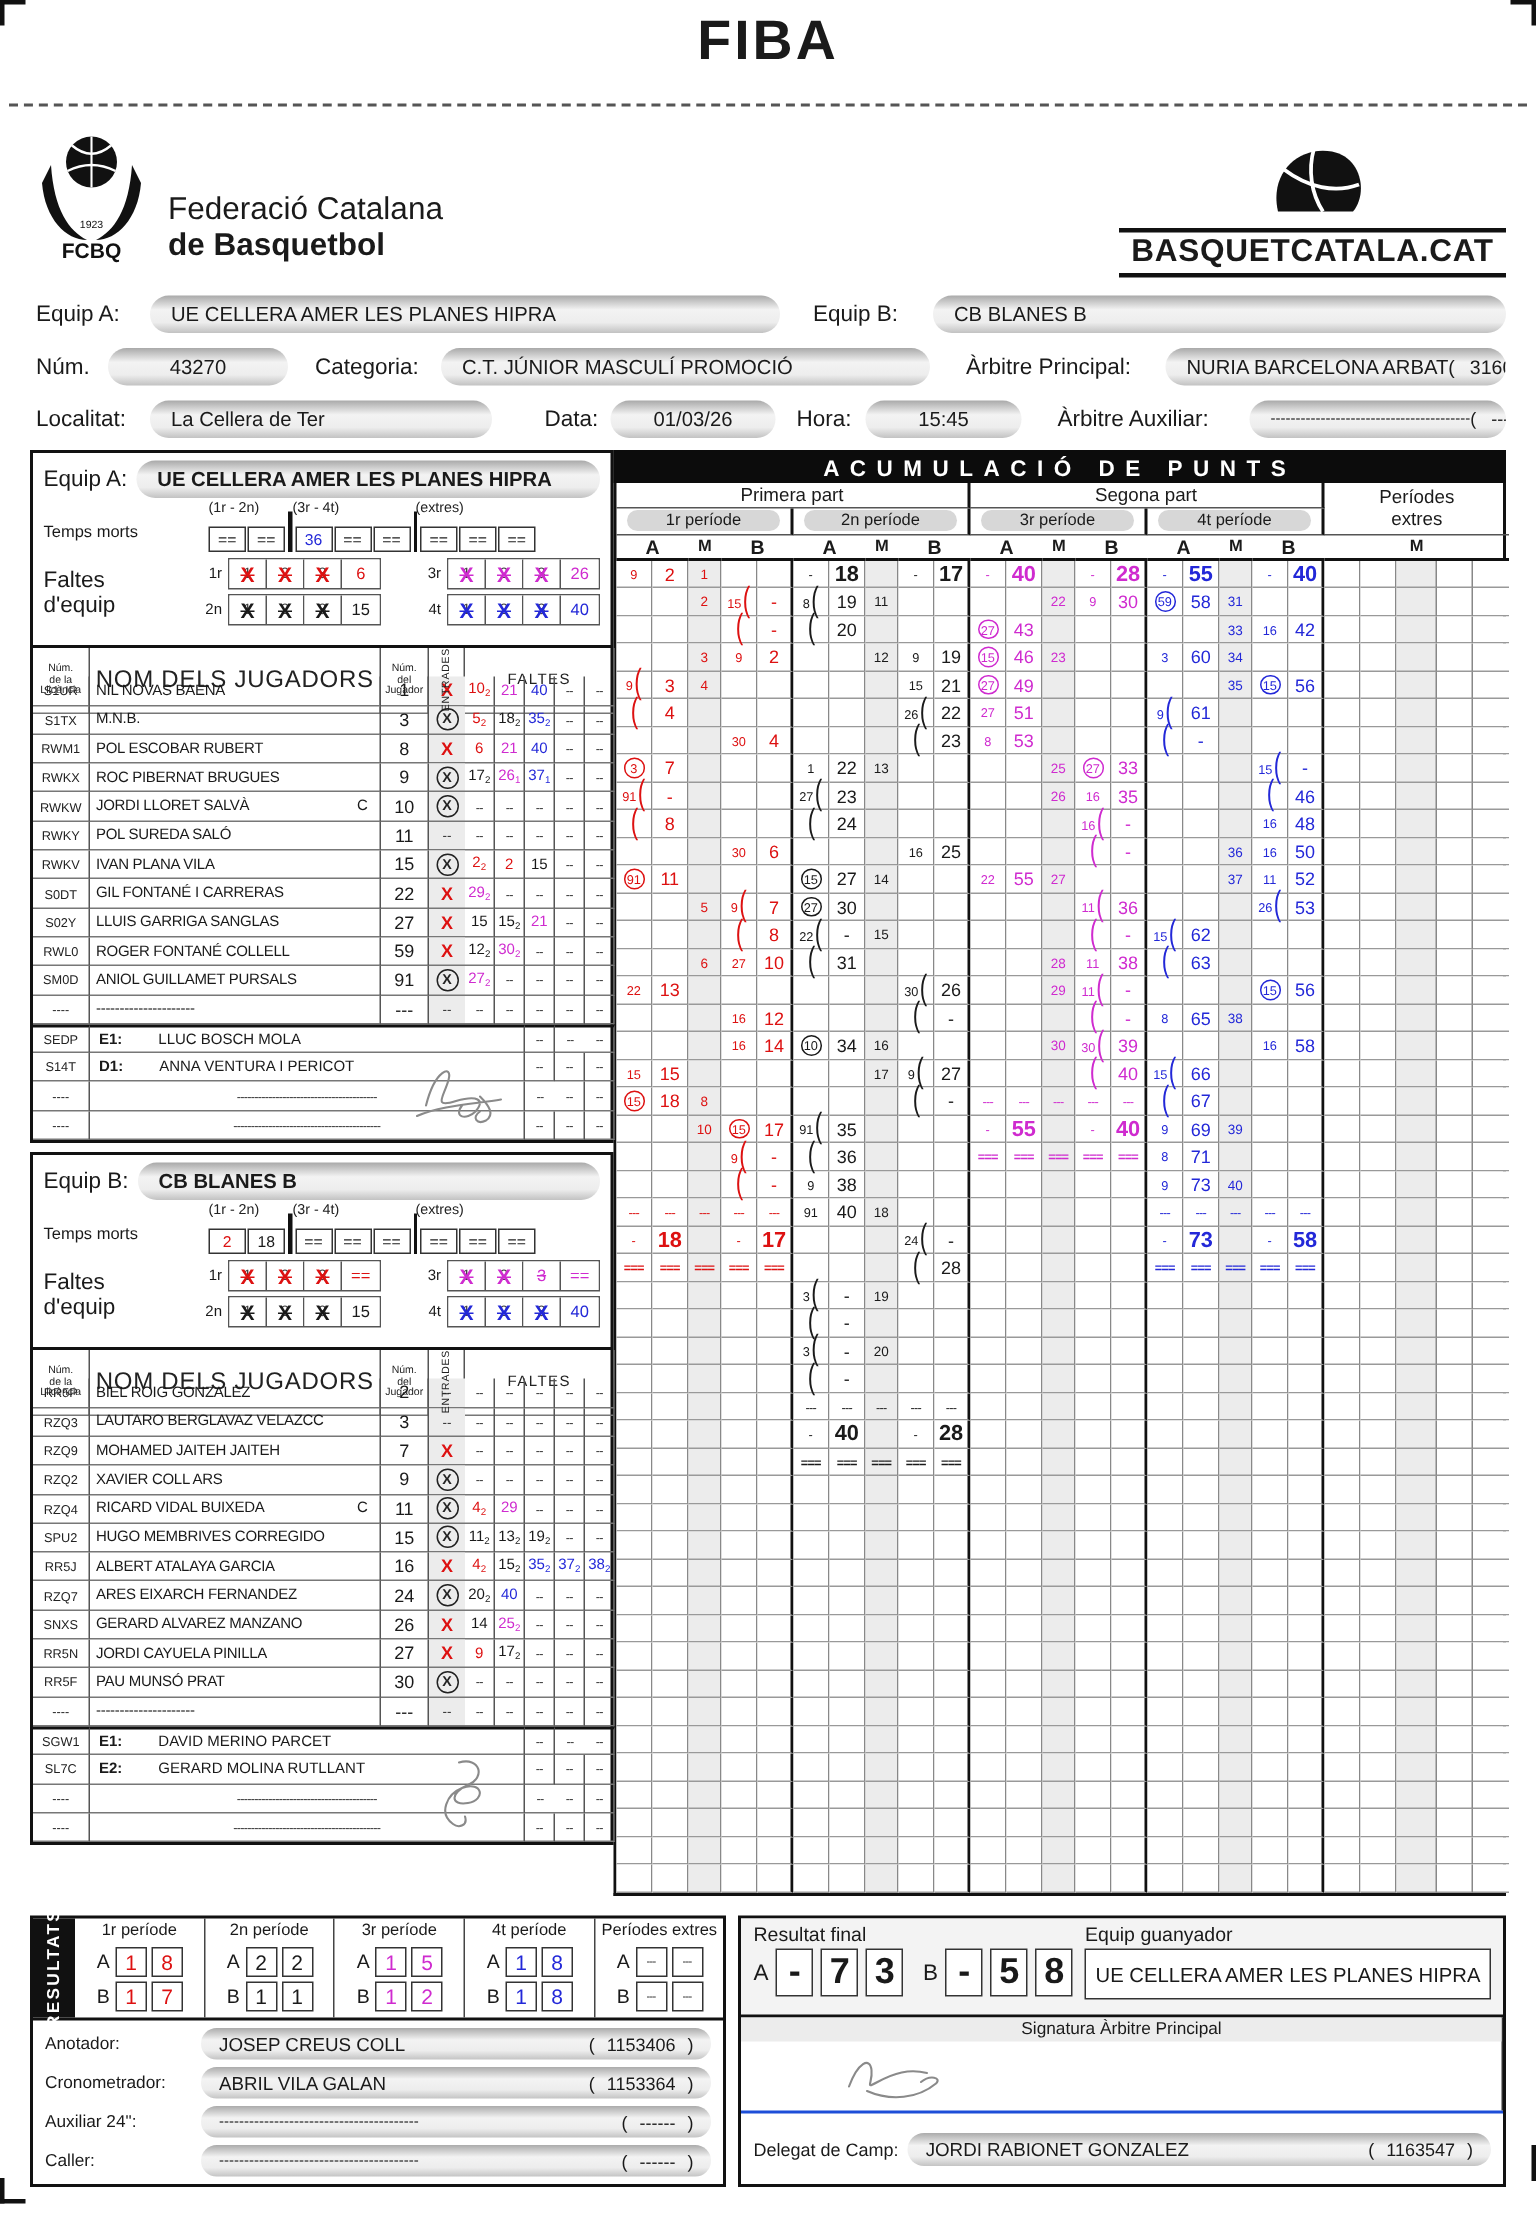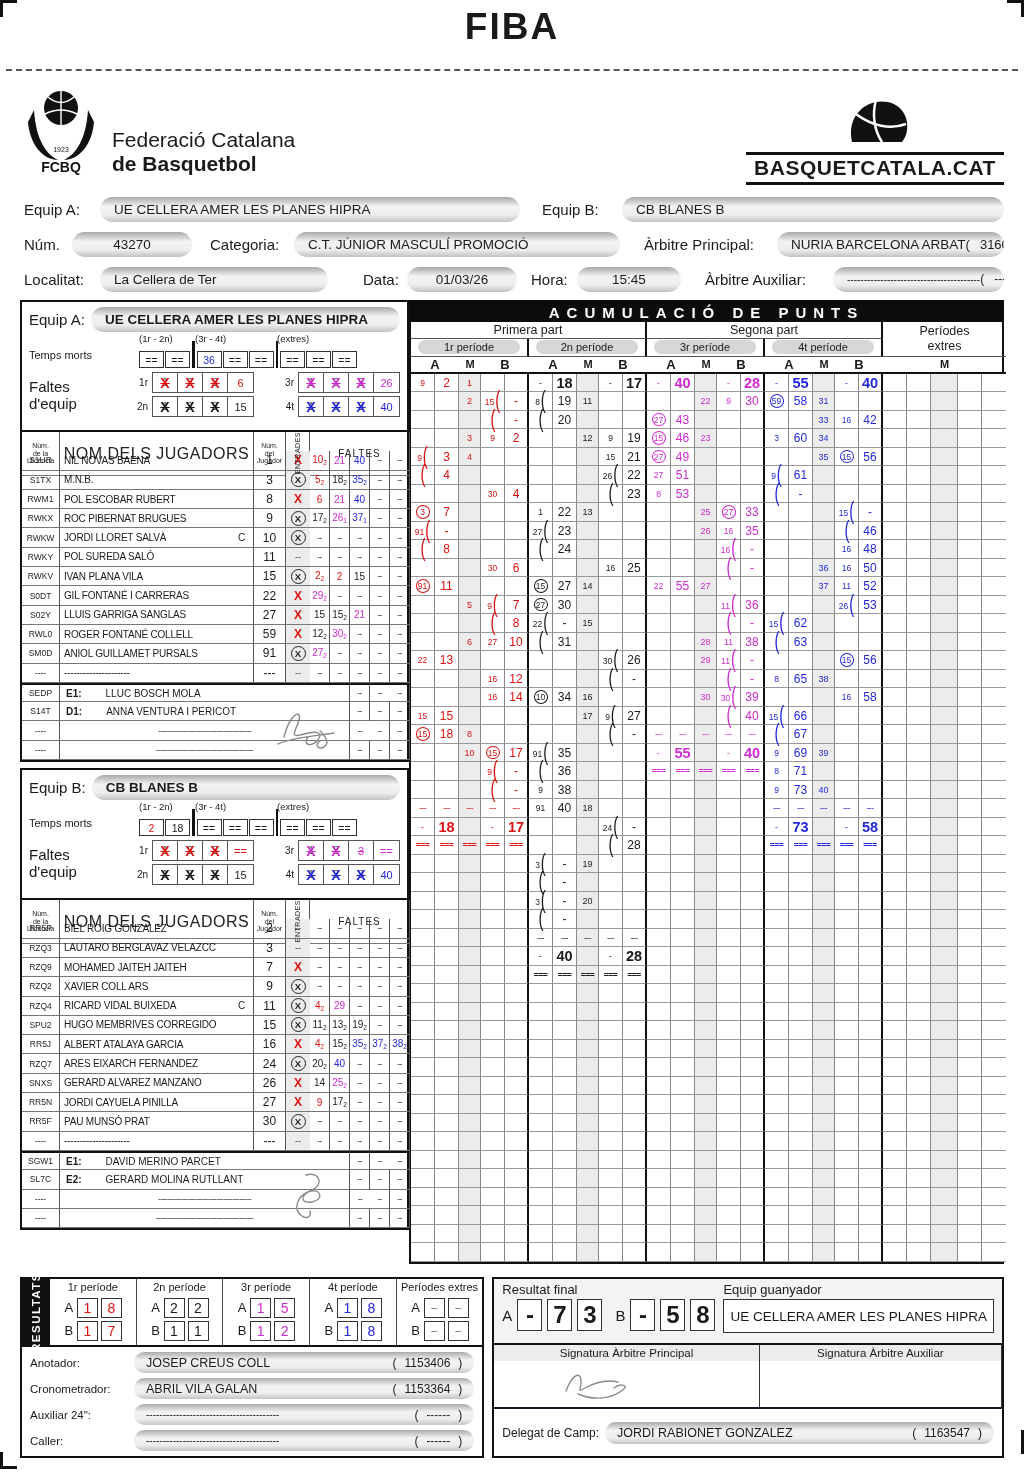--- a/index.html
+++ b/index.html
@@ -144,21 +144,21 @@
   #final-row{height:66px;background:#f3f3f3;border-bottom:2px solid #111;display:flex;padding:3px 8px 0;box-sizing:border-box;gap:8px;}
   .fr-left{display:flex;flex-direction:column;}
   .fr-title{font-size:13px;height:17px;}
   .fr-scores{display:flex;align-items:center;gap:5px;}
   .fr-ab{font-size:15px;}
   .fbox{width:25px;height:32px;border:1.5px solid #333;box-sizing:border-box;background:#fff;
         display:flex;align-items:center;justify-content:center;font-size:24px;font-weight:600;}
   .fr-right{flex:1;display:flex;flex-direction:column;}
   .winner-box{border:1.5px solid #333;background:#fff;height:32px;display:flex;align-items:center;
               padding:0 6px;font-size:13.5px;white-space:nowrap;overflow:hidden;}
-  #sig-row{height:62px;display:flex;border-bottom:2px solid #0f172a;}
+  #sig-row{height:62px;display:flex;border-bottom:2px solid #1d4ed8;}
   .sig-col{border-right:1px solid #333;display:flex;flex-direction:column;position:relative;}
   .sig-head{background:#ececec;font-size:11.5px;text-align:center;padding:2px 0;}
   .note-col{width:152px;padding:2px 5px;font-size:9.5px;line-height:1.15;border-right:none;}
   .chk{width:23px;height:23px;border:1.5px solid #333;margin:2px auto 0;background:#fff;}
   #delegat-row{flex:1;display:flex;align-items:center;padding:0 8px;gap:6px;}
   #delegat-row .off-label{width:auto;font-size:12px;white-space:nowrap;}
   #delegat-row .off-caps{height:22px;}
 </style>
 </head>
 <body>
@@ -3113,23 +3113,20 @@
         <div class="winner-box">UE CELLERA AMER LES PLANES HIPRA</div>
       </div>
     </div>
     <div id="sig-row">
       <div class="sig-col" style="flex:1.15">
         <div class="sig-head">Signatura Àrbitre Principal</div>
         <svg class="sig-svg" style="left:60px;top:16px" width="110" height="44" viewBox="0 0 110 44">
           <path d="M12 30 C18 14 26 10 27 19 C28 28 22 32 31 27 C42 21 52 18 64 21 M24 33 C40 40 58 38 70 28 C74 24 66 22 60 27" stroke="#8a8a8a" stroke-width="1.4" fill="none" stroke-linecap="round"></path>
         </svg>
       </div>
-      <div class="sig-col" style="flex:1.05">
-        <div class="sig-head">Signatura Àrbitre Auxiliar</div>
-      </div>
     </div>
     <div id="delegat-row">
       <span class="off-label">Delegat de Camp:</span>
       <span class="off-caps">
         <span>JORDI RABIONET GONZALEZ</span>
         <span class="pn">(<span>1163547</span>)</span>
       </span>
     </div>
   </div>
 </div>

